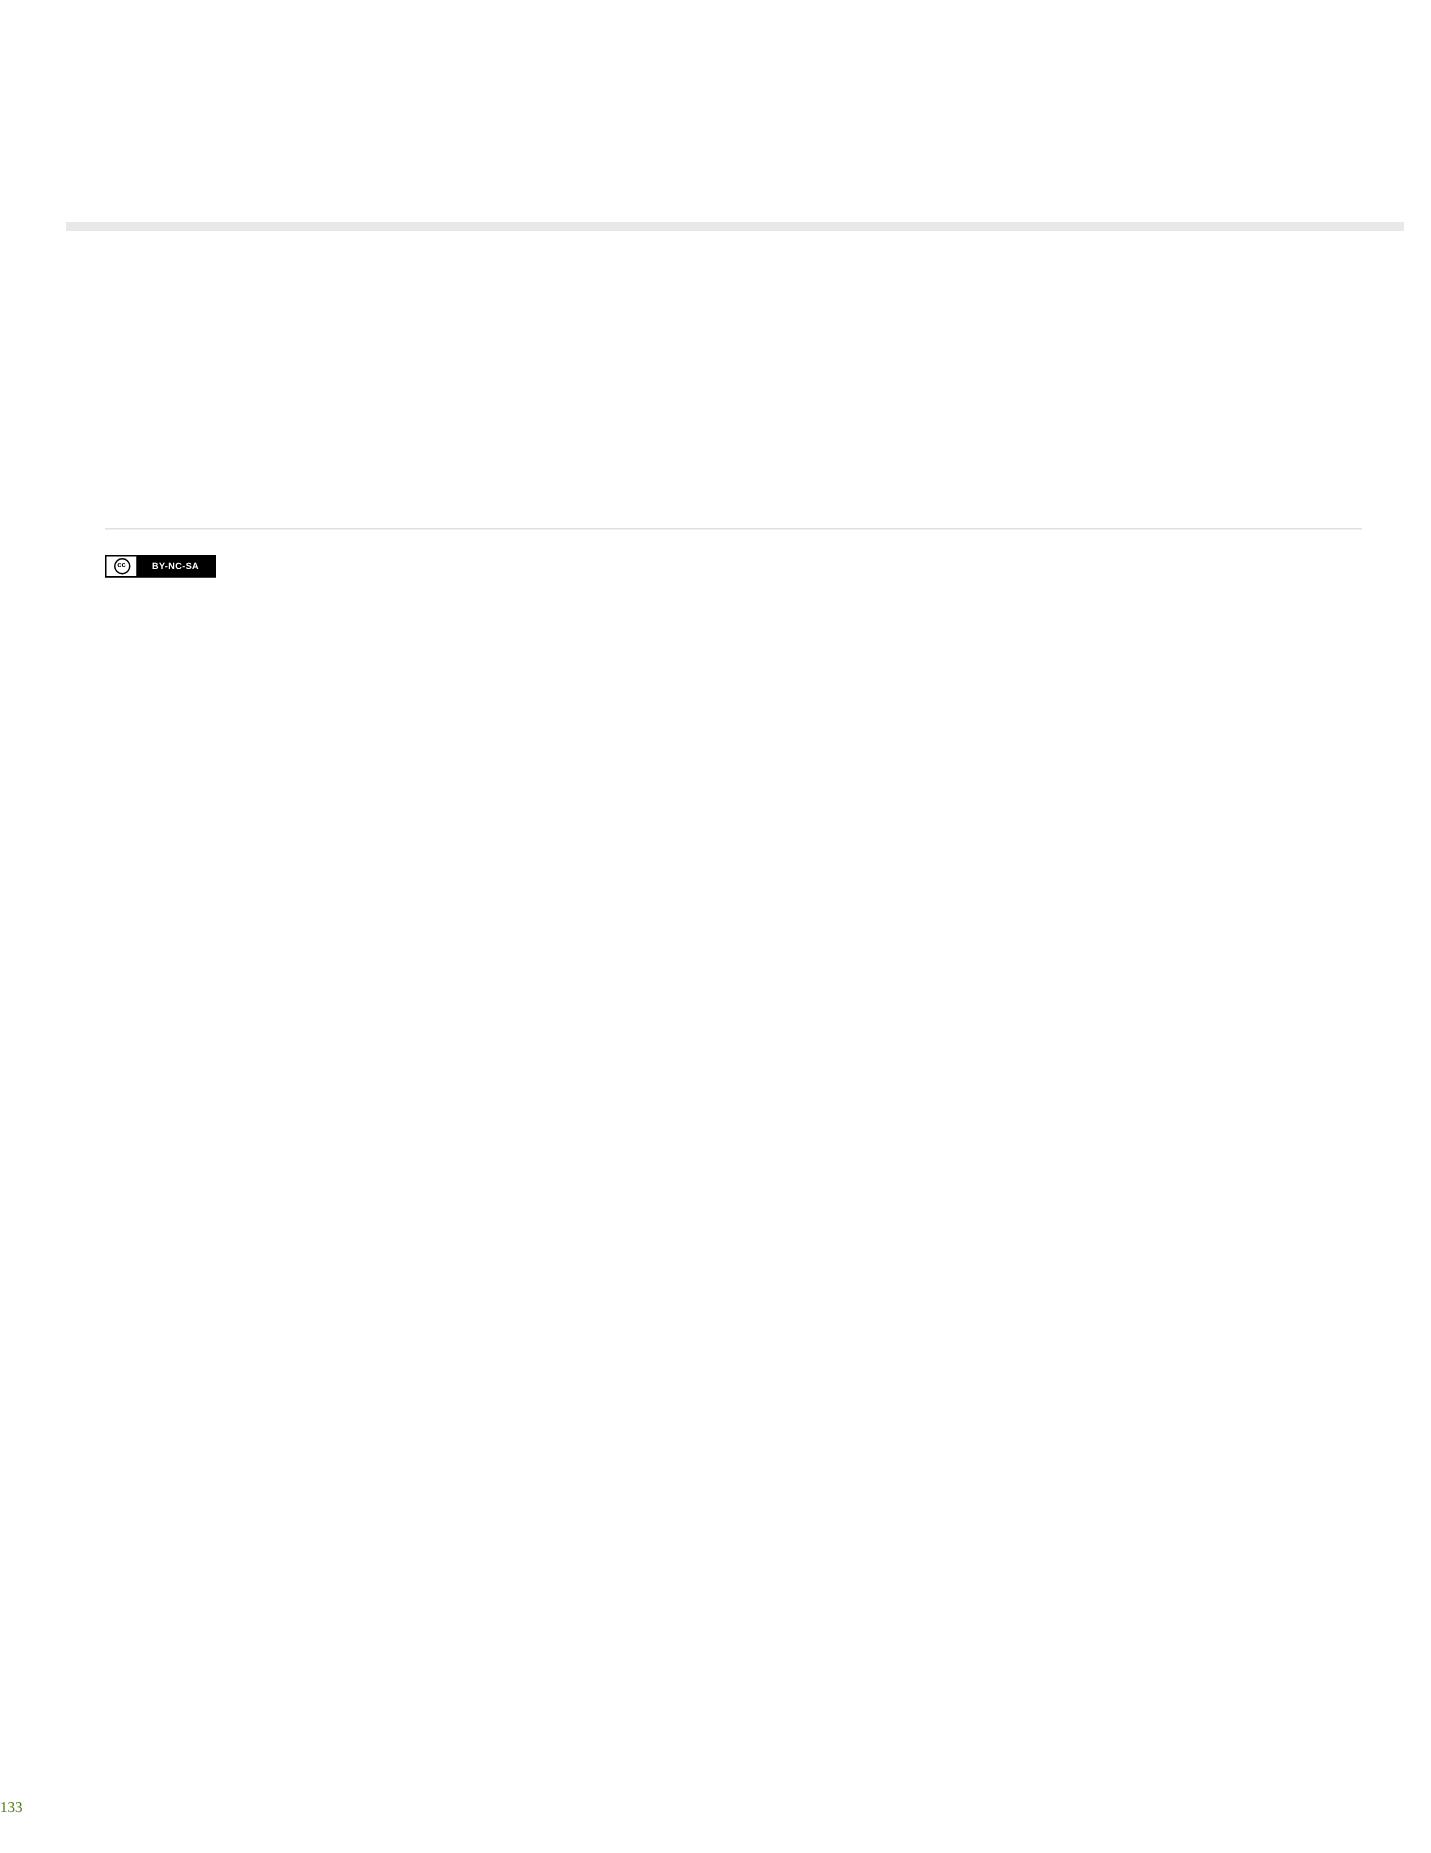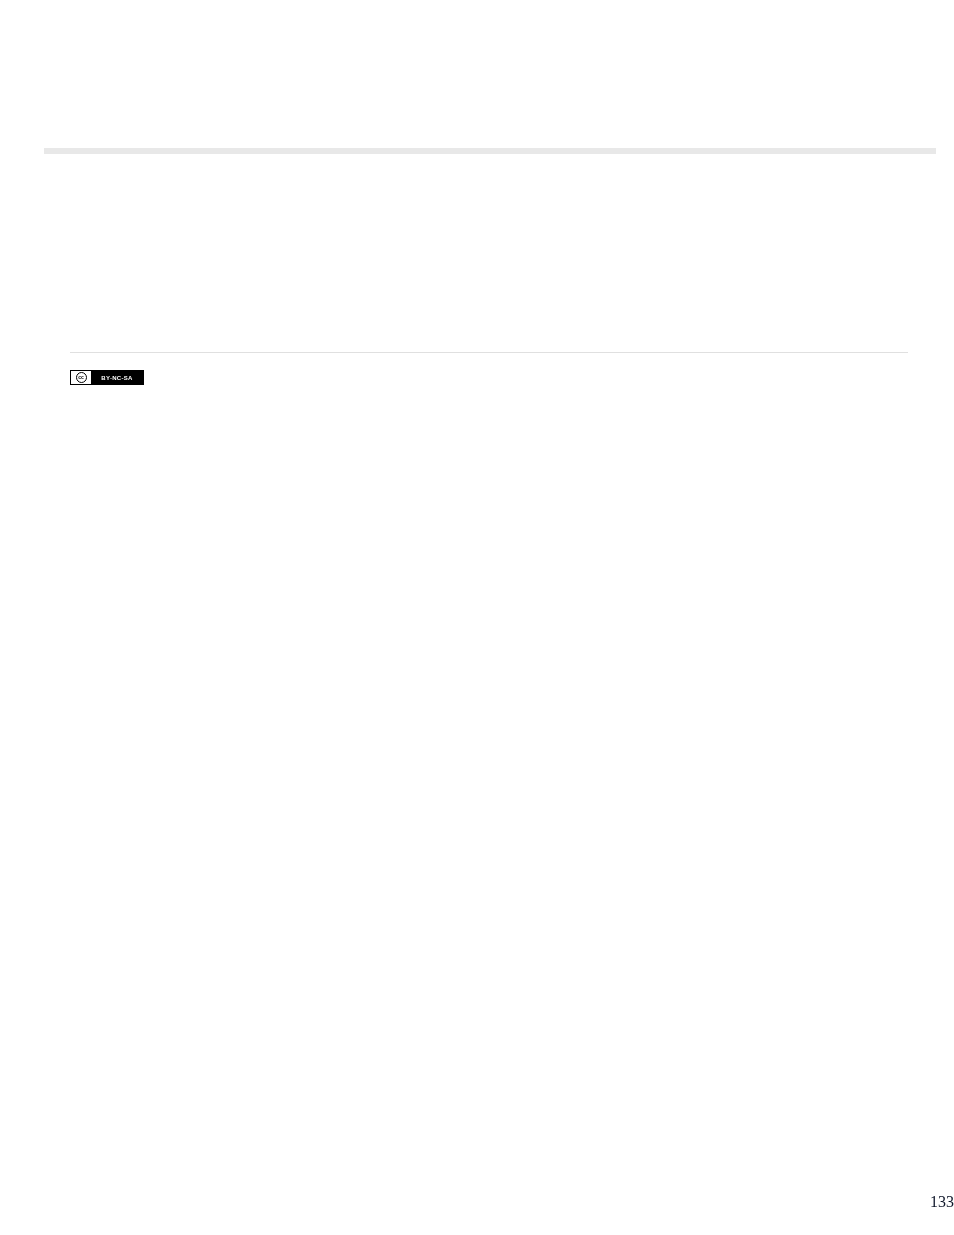--- a/index.html
+++ b/index.html
@@ -67,23 +67,23 @@
       letter-spacing: 0.3px;
       display: flex;
       align-items: center;
       justify-content: center;
     }
     .page-number {
       position: absolute;
       bottom: 24px;
       left: 0;
       right: 0;
-      text-align: right;
-      font-size: 16px;
-      color: #0f172a;
+      text-align: left;
+      font-size: 10px;
+      color: #4d7c0f;
     }
   </style>
 </head>
 <body>
 
 <div class="top-bar"></div>
 
 <div class="hr-line"></div>
 
 <div class="cc-badge">

